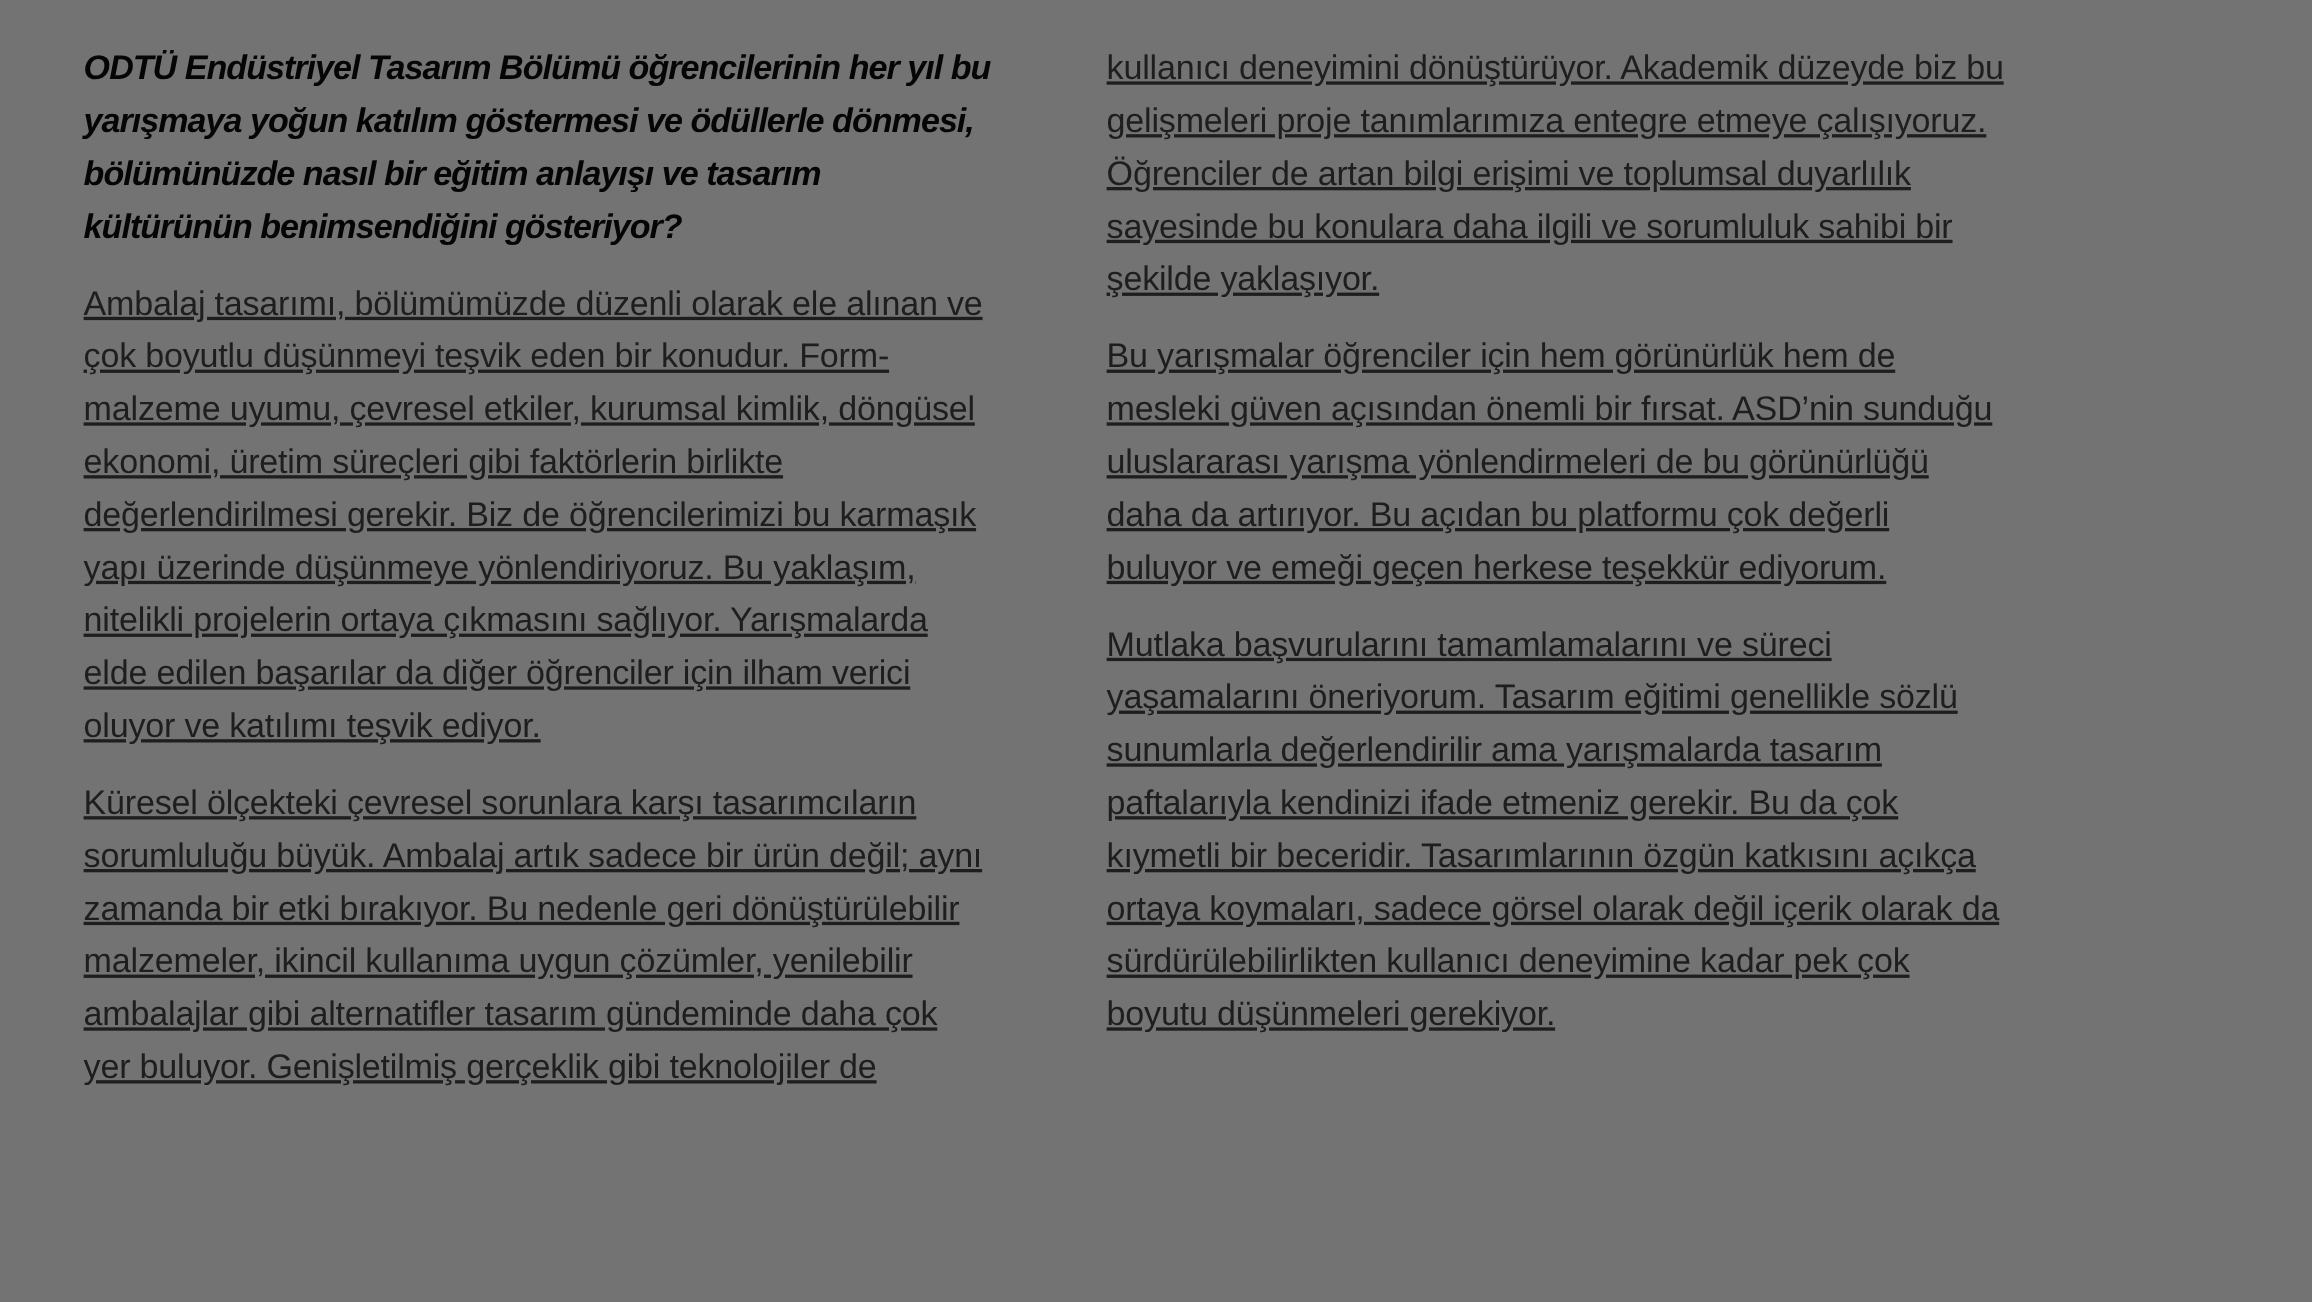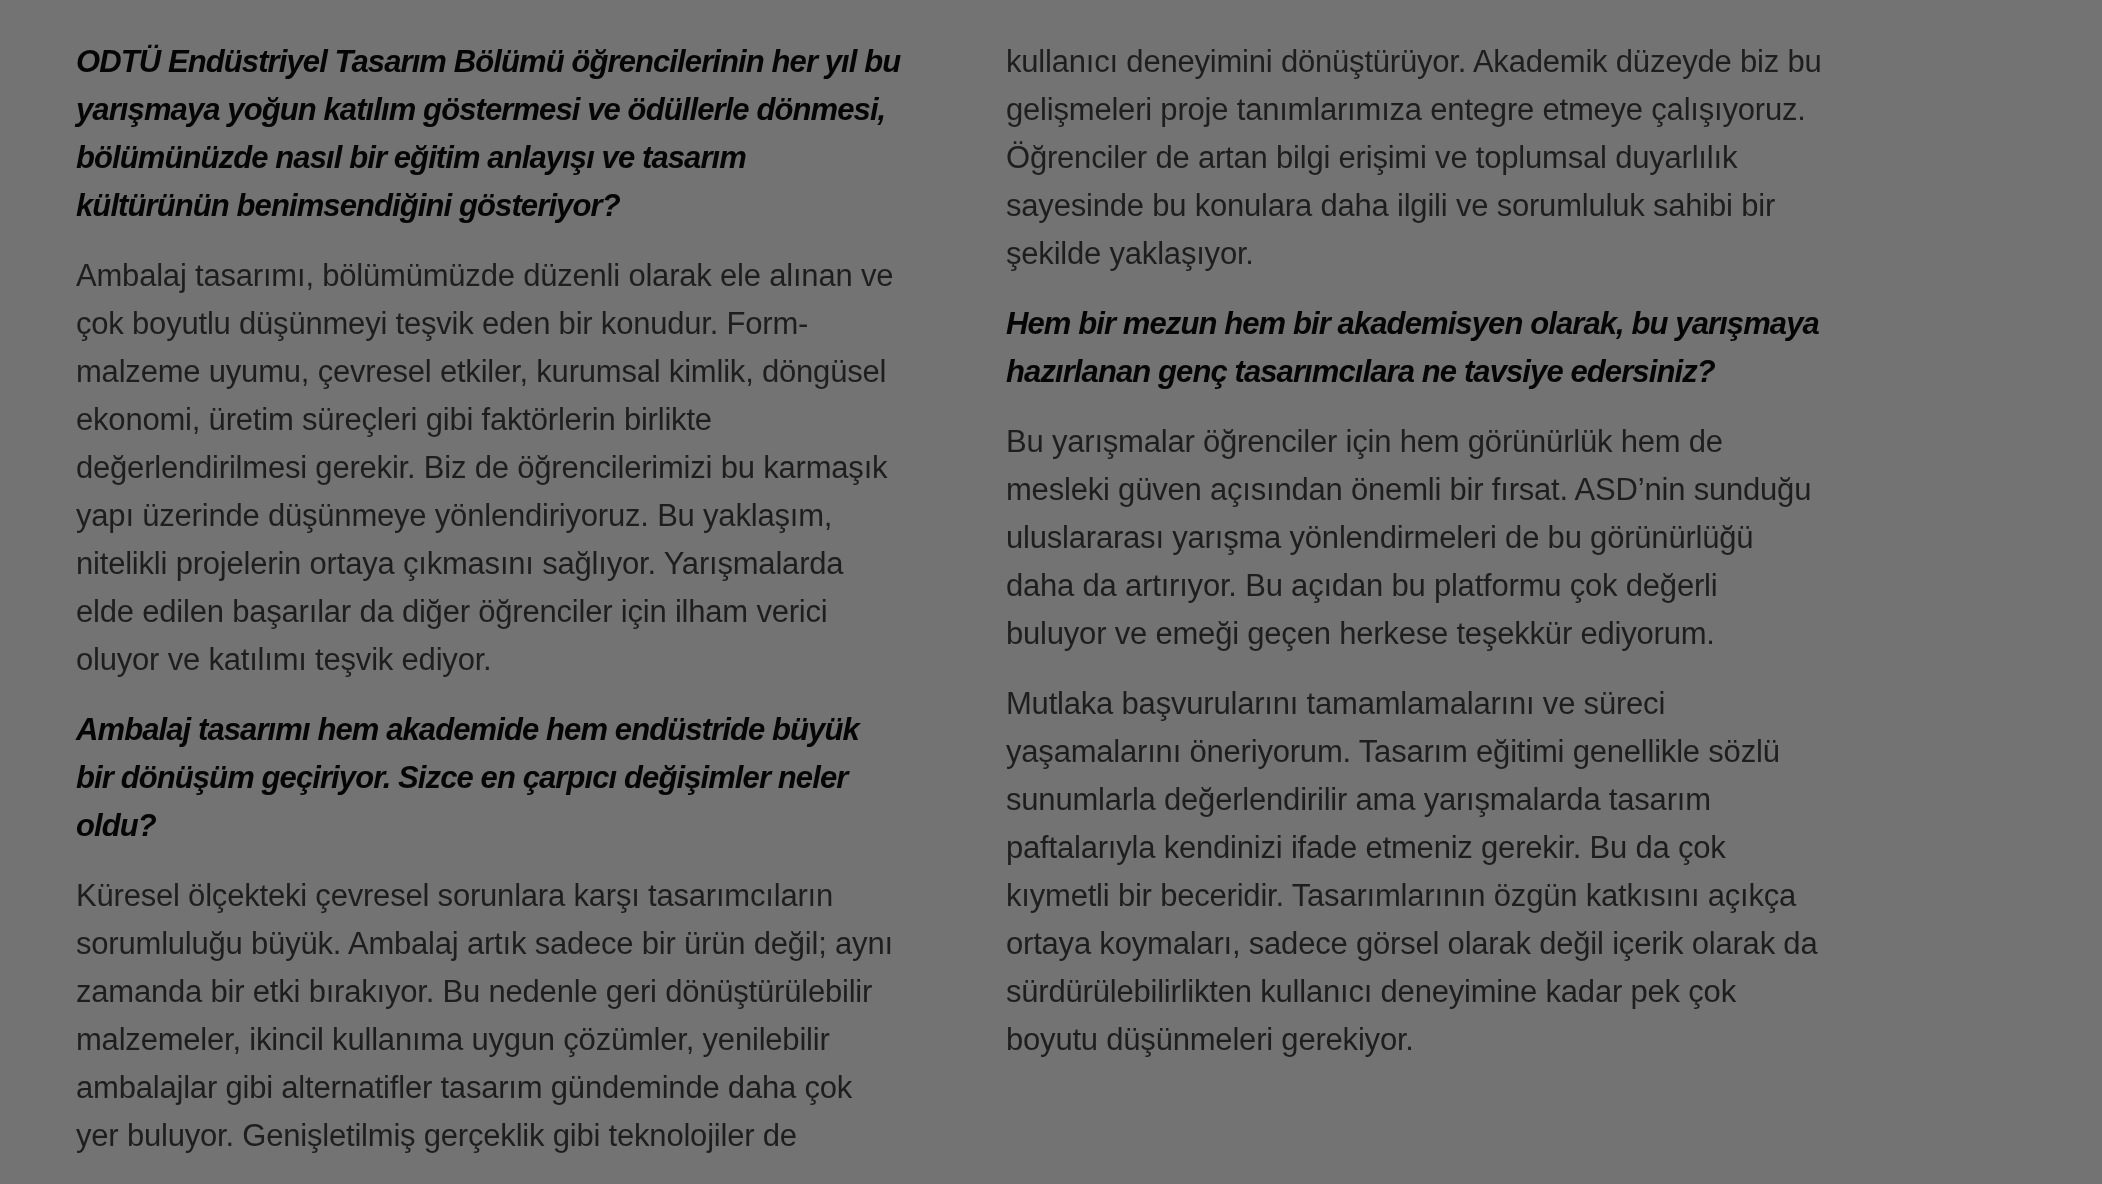--- a/index.html
+++ b/index.html
@@ -29,20 +29,21 @@
   .block {
     white-space: pre-line;      
     font-size: 31px;
     line-height: 48px;
     margin: 0 0 22px 0;
   }
   .block.answer {
     color: #1e1e1e;
     font-weight: 400;
     letter-spacing: -0.2px;
+    text-decoration: underline;
   }
   .block.question {
     color: #050505;
     font-weight: 700;
     font-style: italic;
     letter-spacing: -0.9px;
     margin-top: 10px;
   }
   .col .block:first-child {
     margin-top: 0;
@@ -59,38 +60,33 @@
 kültürünün benimsendiğini gösteriyor?</p>
       <p class="block answer" style="color: rgb(30, 30, 30);">Ambalaj tasarımı, bölümümüzde düzenli olarak ele alınan ve
 çok boyutlu düşünmeyi teşvik eden bir konudur. Form-
 malzeme uyumu, çevresel etkiler, kurumsal kimlik, döngüsel
 ekonomi, üretim süreçleri gibi faktörlerin birlikte
 değerlendirilmesi gerekir. Biz de öğrencilerimizi bu karmaşık
 yapı üzerinde düşünmeye yönlendiriyoruz. Bu yaklaşım,
 nitelikli projelerin ortaya çıkmasını sağlıyor. Yarışmalarda
 elde edilen başarılar da diğer öğrenciler için ilham verici
 oluyor ve katılımı teşvik ediyor.</p>
-      <p class="block question" style="color: rgb(5, 5, 5);">Ambalaj tasarımı hem akademide hem endüstride büyük
-bir dönüşüm geçiriyor. Sizce en çarpıcı değişimler neler
-oldu?</p>
       <p class="block answer" style="color: rgb(30, 30, 30);">Küresel ölçekteki çevresel sorunlara karşı tasarımcıların
 sorumluluğu büyük. Ambalaj artık sadece bir ürün değil; aynı
 zamanda bir etki bırakıyor. Bu nedenle geri dönüştürülebilir
 malzemeler, ikincil kullanıma uygun çözümler, yenilebilir
 ambalajlar gibi alternatifler tasarım gündeminde daha çok
 yer buluyor. Genişletilmiş gerçeklik gibi teknolojiler de</p>
     </div>
   <div class="col">
       <p class="block answer" style="color: rgb(30, 30, 30);">kullanıcı deneyimini dönüştürüyor. Akademik düzeyde biz bu
 gelişmeleri proje tanımlarımıza entegre etmeye çalışıyoruz.
 Öğrenciler de artan bilgi erişimi ve toplumsal duyarlılık
 sayesinde bu konulara daha ilgili ve sorumluluk sahibi bir
 şekilde yaklaşıyor.</p>
-      <p class="block question" style="color: rgb(5, 5, 5);">Hem bir mezun hem bir akademisyen olarak, bu yarışmaya
-hazırlanan genç tasarımcılara ne tavsiye edersiniz?</p>
       <p class="block answer" style="color: rgb(30, 30, 30);">Bu yarışmalar öğrenciler için hem görünürlük hem de
 mesleki güven açısından önemli bir fırsat. ASD’nin sunduğu
 uluslararası yarışma yönlendirmeleri de bu görünürlüğü
 daha da artırıyor. Bu açıdan bu platformu çok değerli
 buluyor ve emeği geçen herkese teşekkür ediyorum.</p>
       <p class="block answer" style="color: rgb(30, 30, 30);">Mutlaka başvurularını tamamlamalarını ve süreci
 yaşamalarını öneriyorum. Tasarım eğitimi genellikle sözlü
 sunumlarla değerlendirilir ama yarışmalarda tasarım
 paftalarıyla kendinizi ifade etmeniz gerekir. Bu da çok
 kıymetli bir beceridir. Tasarımlarının özgün katkısını açıkça

